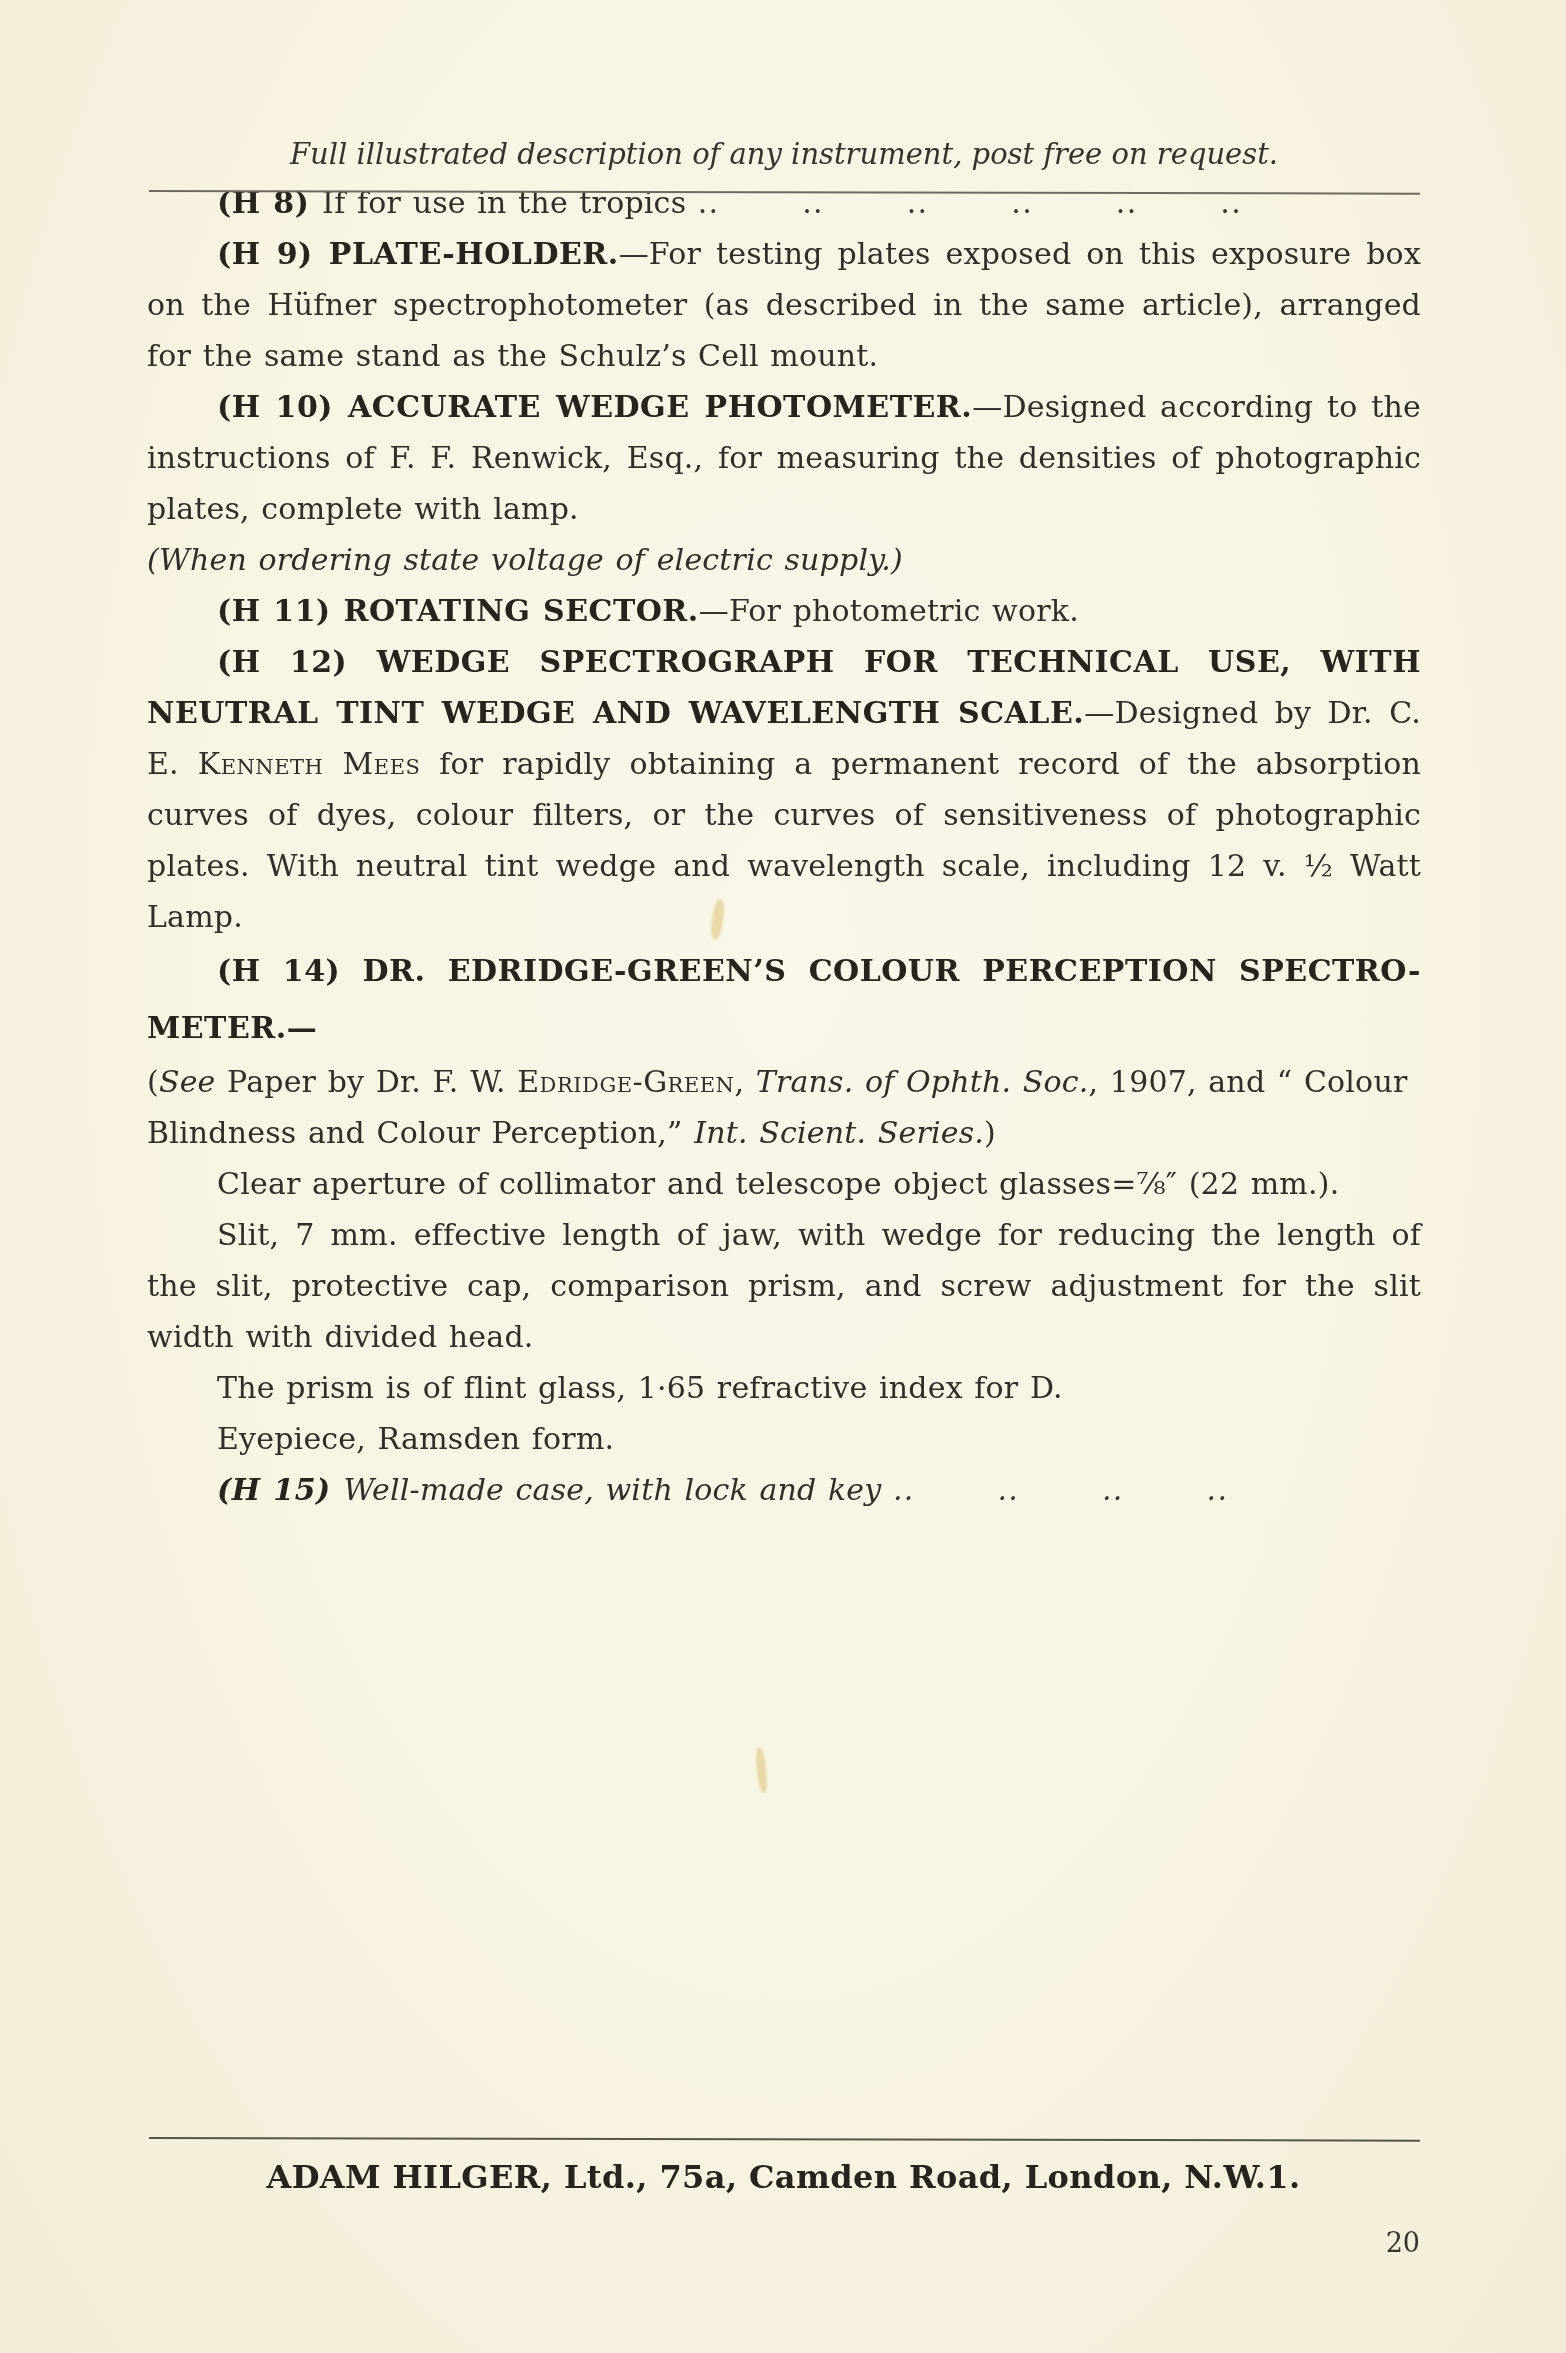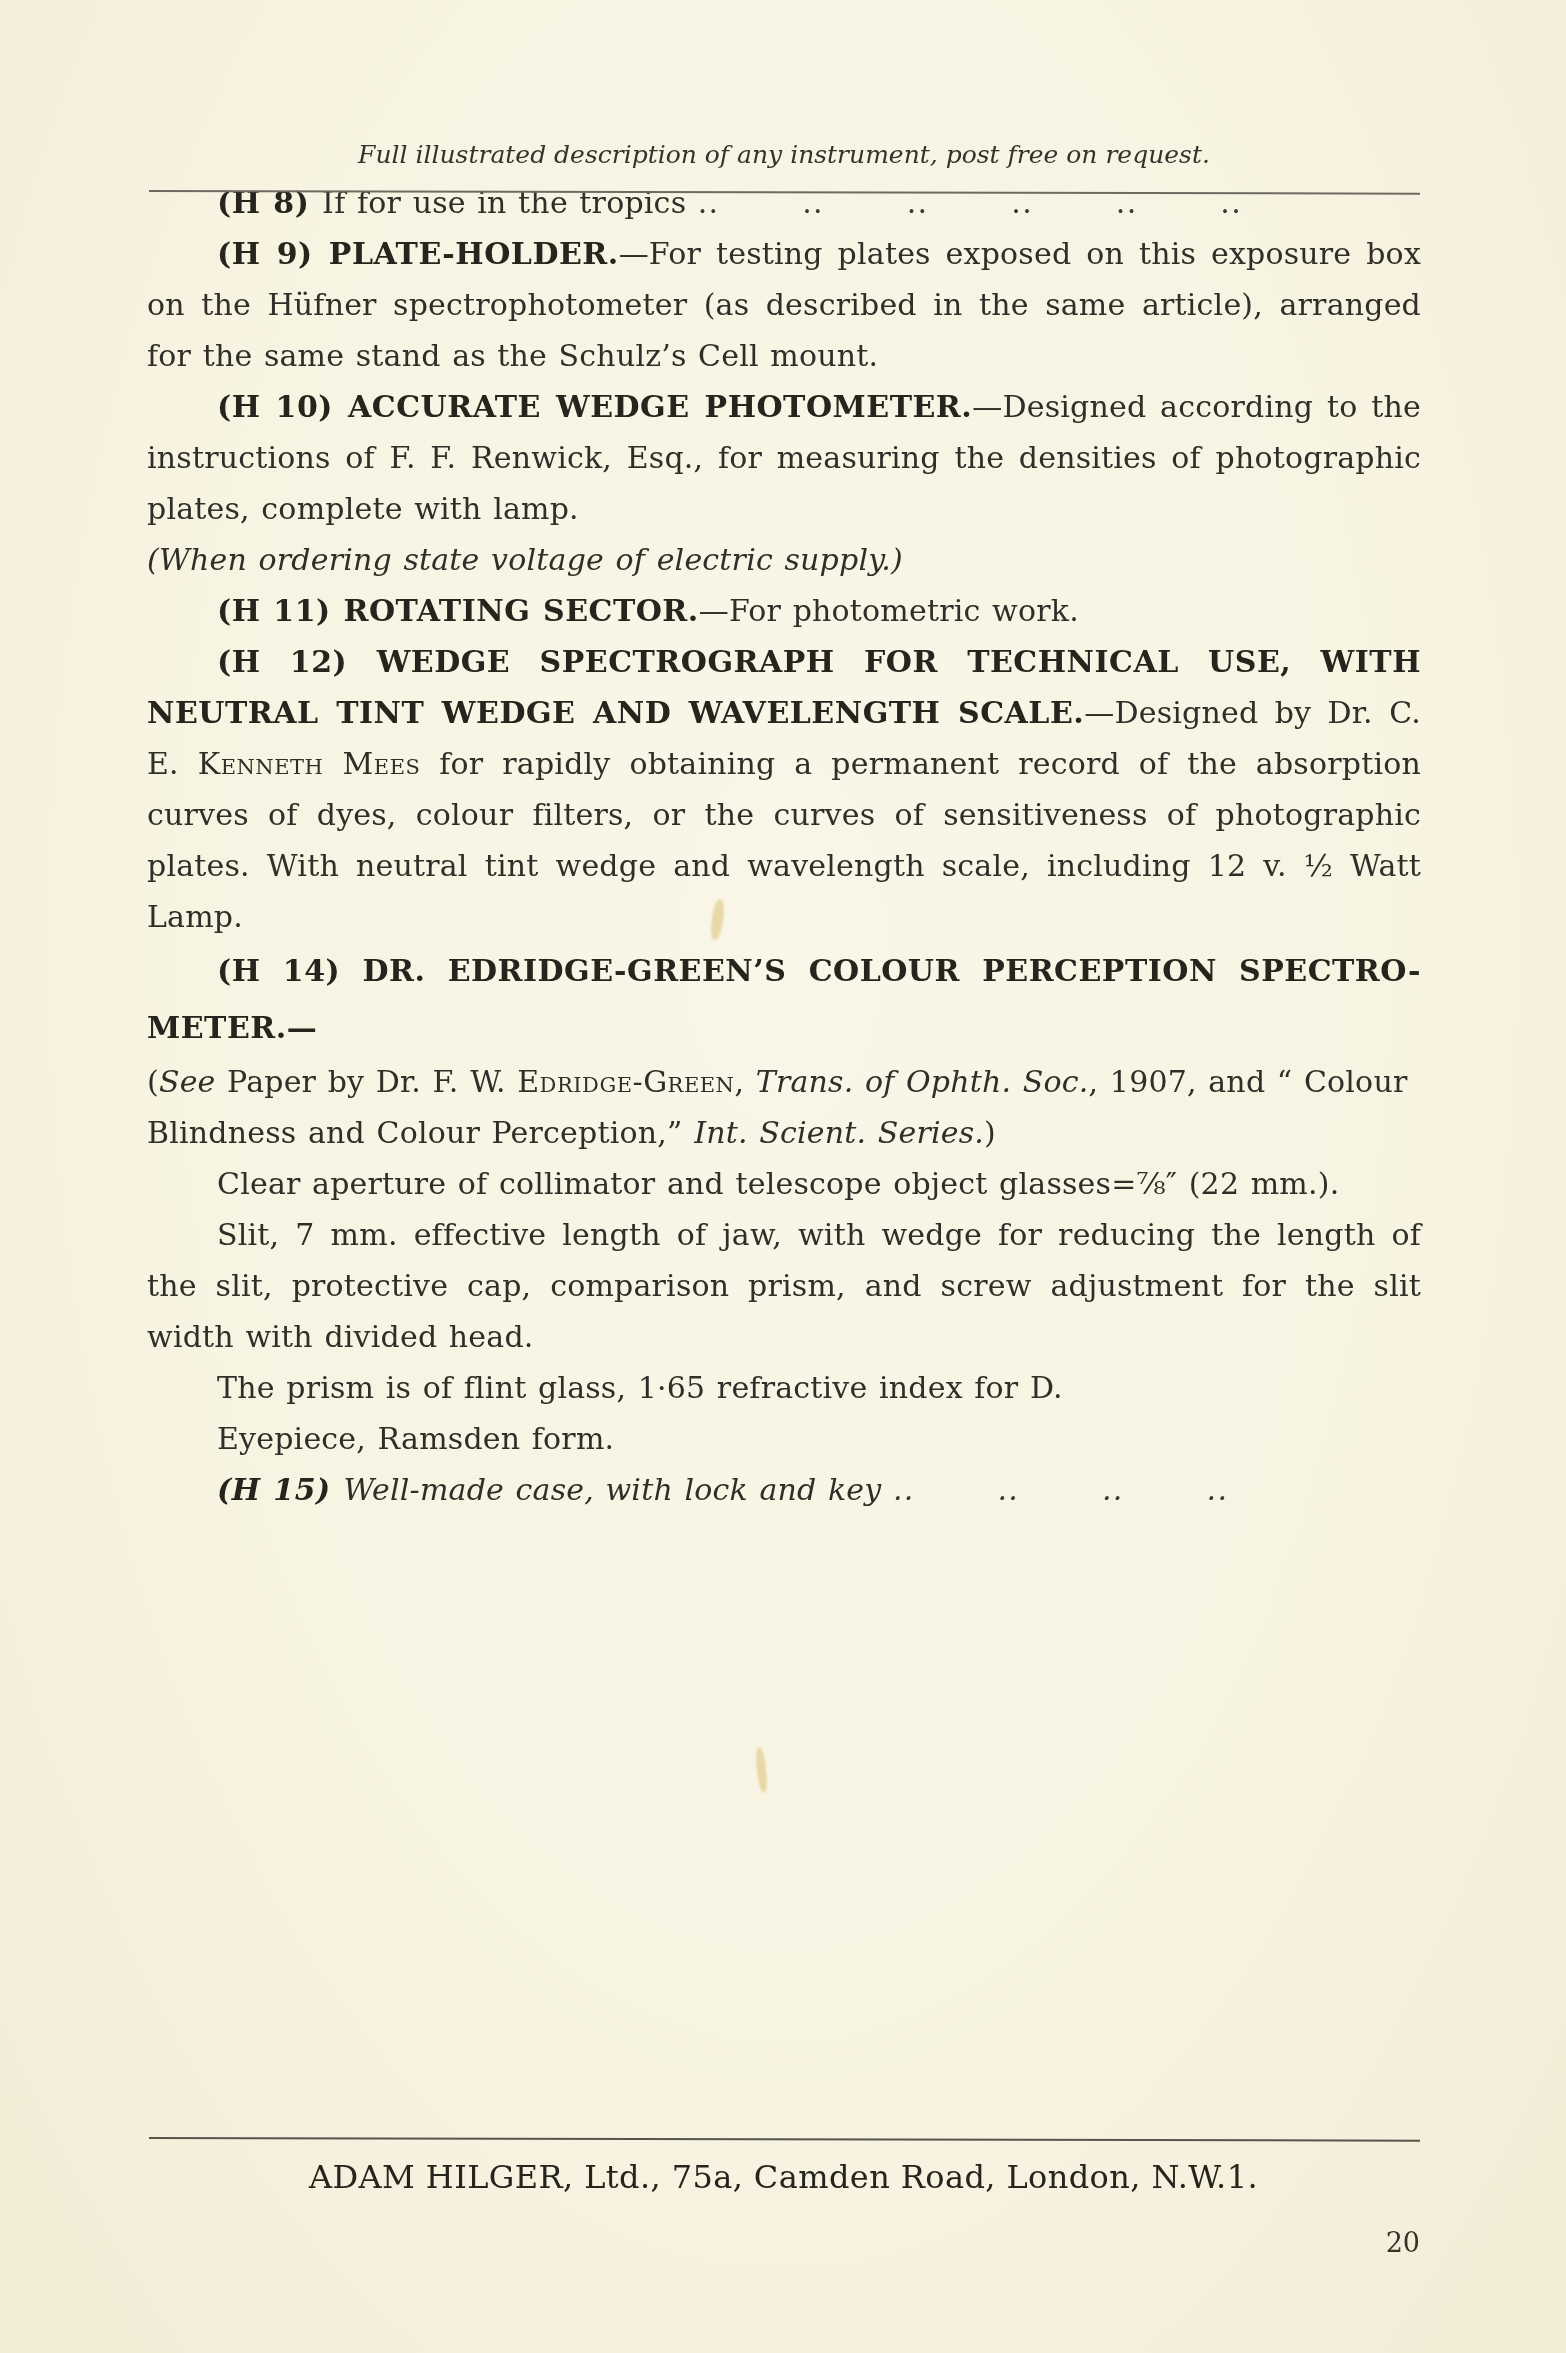--- a/index.html
+++ b/index.html
@@ -11,21 +11,21 @@
     background: radial-gradient(ellipse at 50% 40%, #faf6e8 0%, #f8f4e2 55%, #f2ecd6 100%);
     color: #302e28;
     font-family: "DejaVu Serif", "Liberation Serif", serif;
     overflow: hidden;
     box-sizing: border-box;
     padding: 132px 146px 0 147px;
   }
   .header-note {
     text-align: center;
     font-style: italic;
-    font-size: 25px;
+    font-size: 29px;
     line-height: 45px;
     color: #35332c;
   }
   .rule {
     position: absolute;
     left: 149px;
     width: 1271px;
     height: 1.8px;
     background: #6e6a60;
     transform: rotate(0.12deg);
@@ -67,21 +67,21 @@
   .m-slit      { margin-top: 27px; }
   .m-prism     { margin-top: 14.3px; }
   .m-eyepiece  { margin-top: 27px; }
   .m-h15       { margin-top: 18px; font-style: italic; }
   .footer-address {
     position: absolute;
     top: 2156px;
     left: 147px;
     width: 1273px;
     text-align: center;
-    font-weight: normal;
+    font-weight: bold;
     font-size: 32px;
     line-height: 43px;
     color: #26241d;
     letter-spacing: 0.4px;
   }
   .page-number {
     position: absolute;
     top: 2227px;
     left: 147px;
     width: 1273px;

